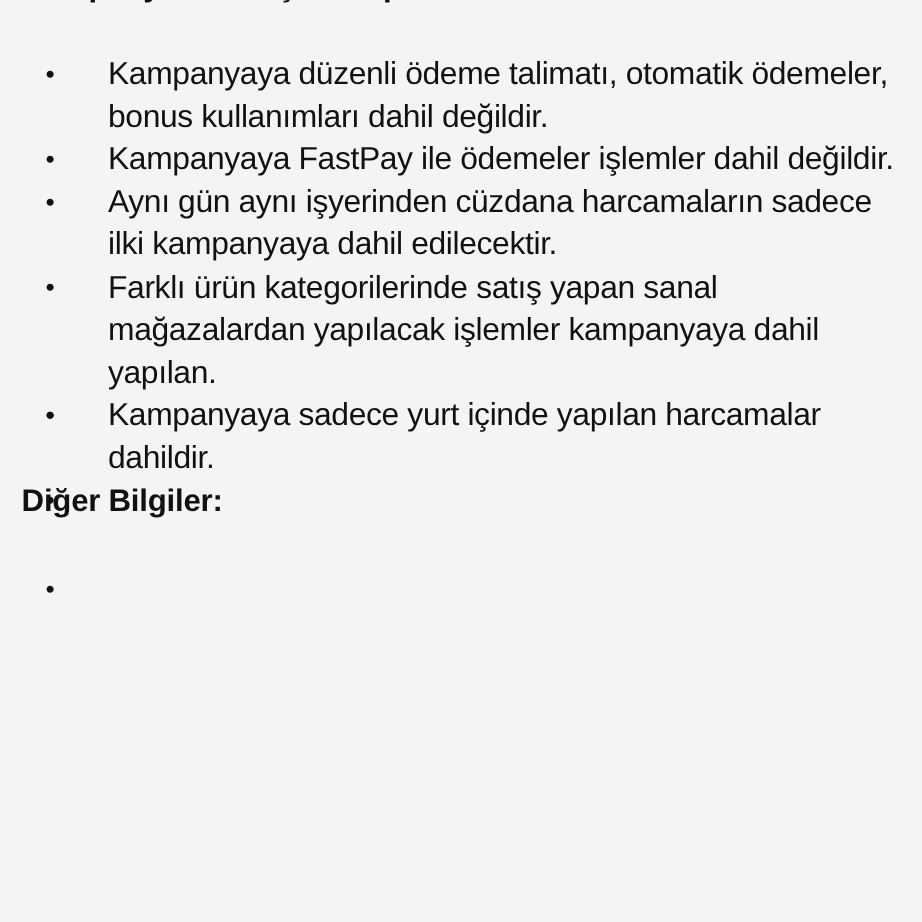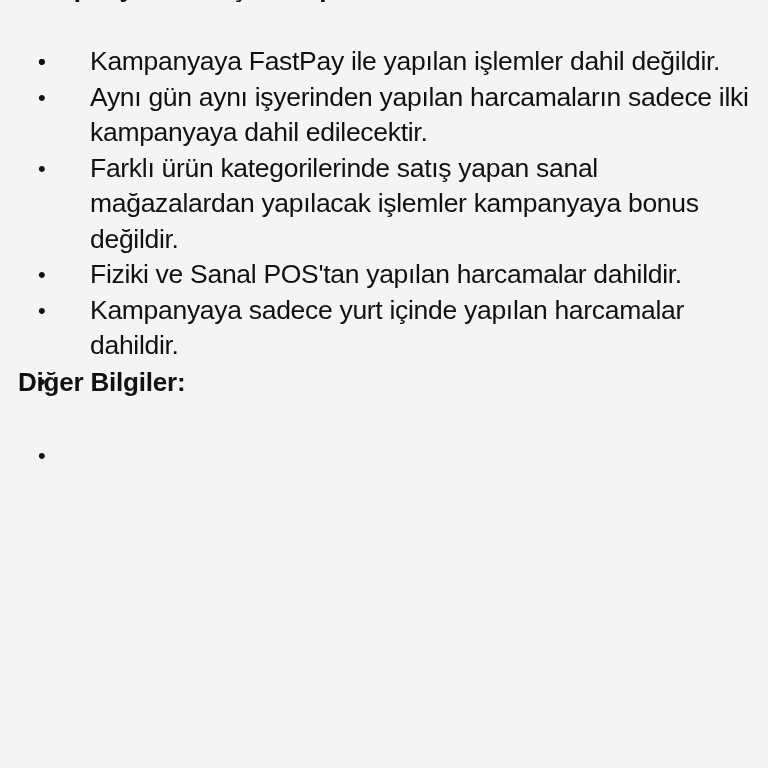--- a/index.html
+++ b/index.html
@@ -49,25 +49,25 @@
     }
     .list-first { margin-top: 38px; }
     .list-second { margin-top: 38px; }
   </style>
 </head>
 <body>
 
 <div class="page">
   <h2 class="heading">Kampanya Dahil İşlem Tipleri:</h2>
   <ul class="list list-first">
+    <li class="item"><span class="bullet">•</span><span>Kampanyaya düzenli ödeme talimatı, otomatik ödemeler, bonus kullanımları dahil değildir.</span></li>
+    <li class="item"><span class="bullet">•</span><span>Kampanyaya FastPay ile ödemeler işlemler dahil değildir.</span></li>
+    <li class="item"><span class="bullet">•</span><span>Aynı gün aynı işyerinden cüzdana harcamaların sadece ilki kampanyaya dahil edilecektir.</span></li>
+    <li class="item"><span class="bullet">•</span><span>Farklı ürün kategorilerinde satış yapan sanal mağazalardan yapılacak işlemler kampanyaya dahil yapılan.</span></li>
     <li class="item"><span class="bullet">•</span></li>
-    <li class="item"><span class="bullet">•</span><span>Kampanyaya FastPay ile yapılan işlemler dahil değildir.</span></li>
-    <li class="item"><span class="bullet">•</span><span>Aynı gün aynı işyerinden yapılan harcamaların sadece ilki kampanyaya dahil edilecektir.</span></li>
-    <li class="item"><span class="bullet">•</span><span>Farklı ürün kategorilerinde satış yapan sanal mağazalardan yapılacak işlemler kampanyaya bonus değildir.</span></li>
-    <li class="item"><span class="bullet">•</span><span>Fiziki ve Sanal POS'tan yapılan harcamalar dahildir.</span></li>
     <li class="item"><span class="bullet">•</span><span>Kampanyaya sadece yurt içinde yapılan harcamalar dahildir.</span></li>
     <li class="item"><span class="bullet">•</span></li>
   </ul>
 
   <h2 class="heading">Diğer Bilgiler:</h2>
   <ul class="list list-second">
     <li class="item"><span class="bullet">•</span></li>
   </ul>
 </div>
 

